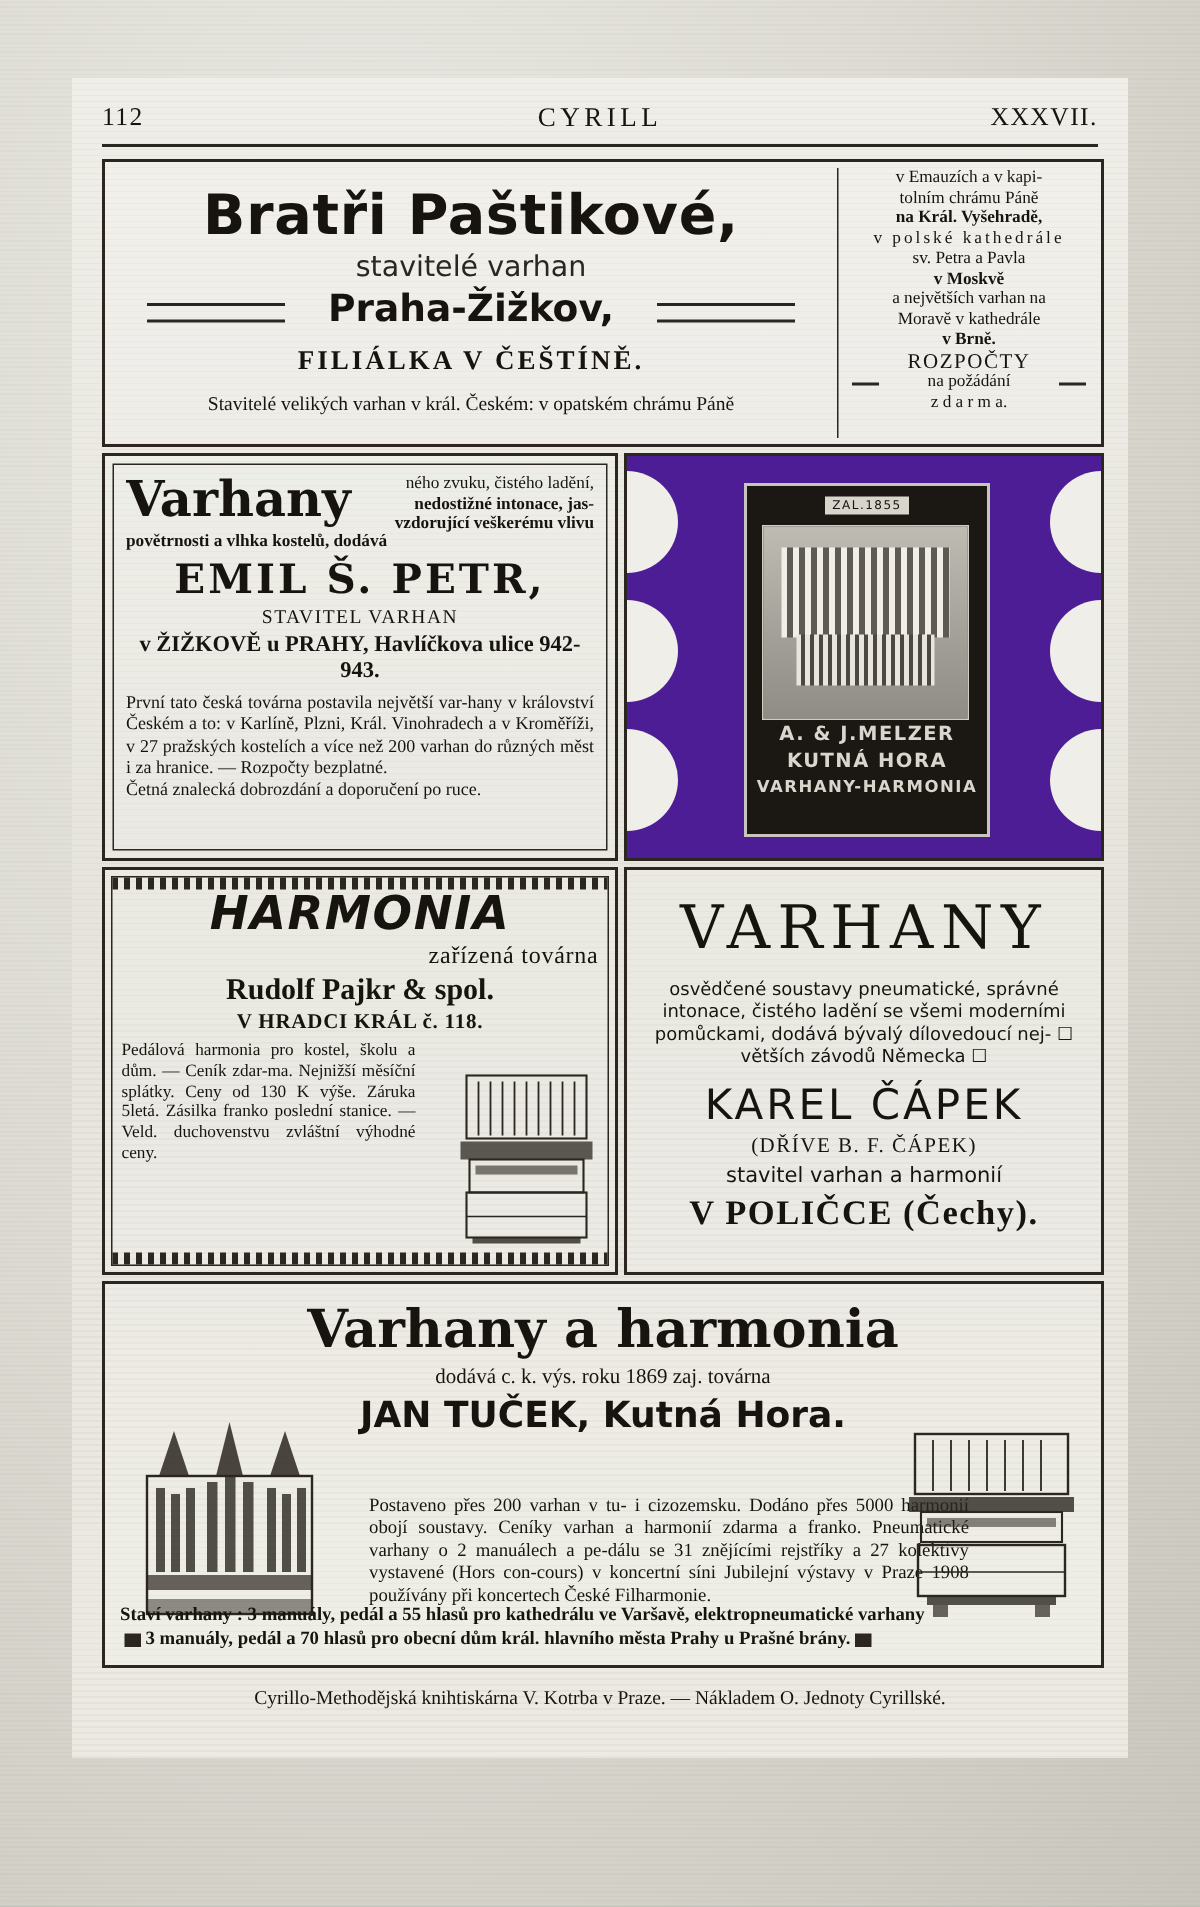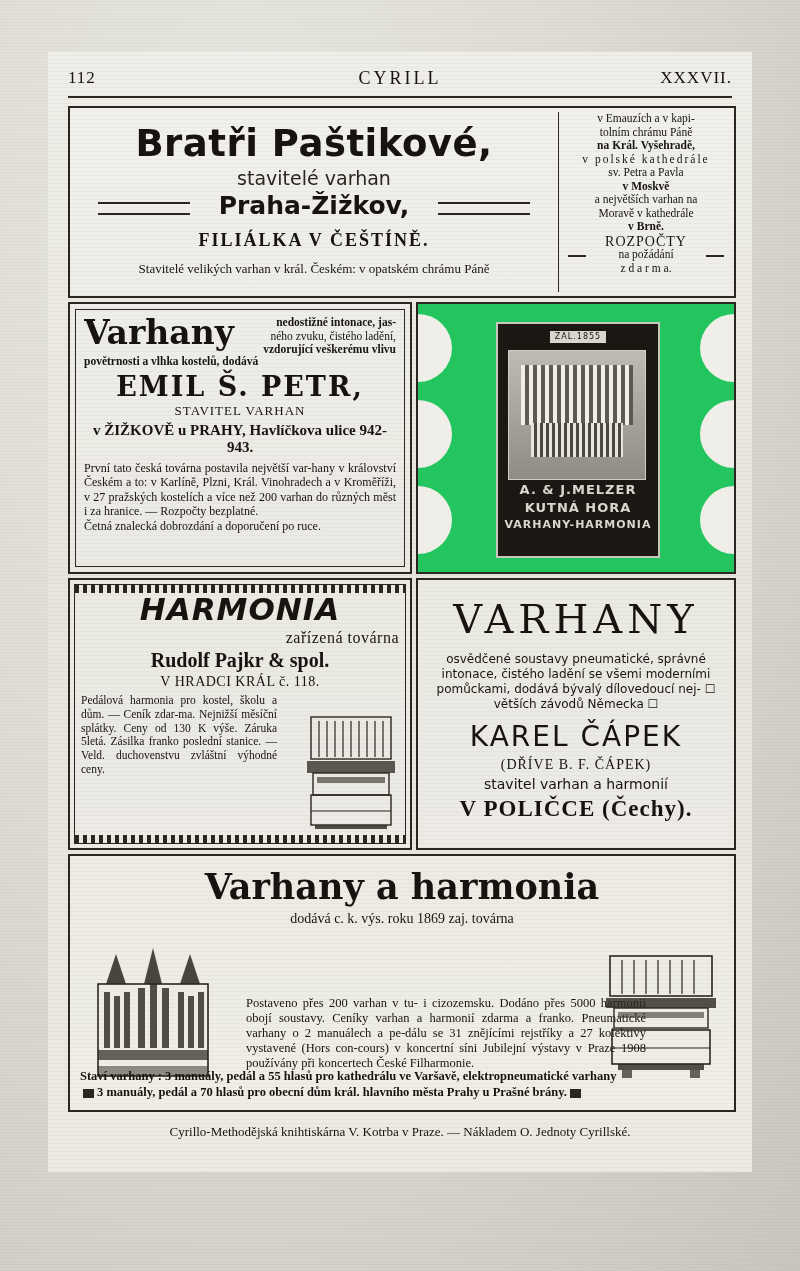--- a/index.html
+++ b/index.html
@@ -57,21 +57,21 @@
   #ad2 .inner{position:absolute;left:5px;top:5px;right:5px;bottom:5px;border:1px solid #2b2720;padding:6px 8px;}
   .varhany-big{font-family:"DejaVu Serif", serif;font-weight:bold;font-size:33px;float:left;line-height:34px;margin-right:6px;}
   .t2{font-size:11.5px;line-height:13.5px;text-align:right;}
   .emil{font-family:"DejaVu Serif", serif;font-weight:bold;font-size:27px;text-align:center;letter-spacing:2px;margin-top:3px;}
   .stavitelvarhan{text-align:center;font-size:13px;letter-spacing:1px;margin-top:1px;}
   .addr{text-align:center;font-weight:bold;font-size:15px;margin-top:3px;}
   .body2{font-size:12px;line-height:14.5px;margin-top:5px;text-align:justify;}
 
   
   #ad3{left:368px;top:250px;width:316px;height:268px;border:2px solid #2b2720;background:#111;}
-  .melzer-bg{position:absolute;left:0;top:0;right:0;bottom:0;background:#22c55e;overflow:hidden;}
+  .melzer-bg{position:absolute;left:0;top:0;right:0;bottom:0;background:#4c1d95;overflow:hidden;}
   .halfcircle{position:absolute;background:#efeee8;border-radius:50%;}
   .plate{position:absolute;left:78px;top:18px;width:160px;height:232px;background:#1b1813;border:2px solid #c8c6bc;}
   .plate .zal{position:absolute;left:50%;transform:translateX(-50%);top:7px;width:56px;height:12px;background:#d8d6cc;color:#15130f;font-family:"DejaVu Sans", sans-serif;font-size:8px;text-align:center;line-height:12px;letter-spacing:1px;}
   .plate .pic{position:absolute;left:10px;top:26px;width:136px;height:128px;background:
      linear-gradient(180deg,#bdbbb2,#8e8c84);
      border:1px solid #cfcdc4;}
   .plate .pipes{position:absolute;left:12px;top:14px;width:112px;height:60px;
      background:repeating-linear-gradient(90deg,#f0eee6 0 4px,#5c5a52 4px 8px);}
   .plate .pipes2{position:absolute;left:22px;top:72px;width:92px;height:34px;
      background:repeating-linear-gradient(90deg,#e7e5dd 0 3px,#4a4840 3px 6px);}
@@ -81,21 +81,21 @@
   .plate .t3{top:194px;font-size:11px;}
 
   
   #ad4{left:20px;top:526px;width:340px;height:268px;border:2px solid #2b2720;}
   #ad4 .inner{position:absolute;left:4px;top:4px;right:4px;bottom:4px;border:1px solid #2b2720;padding:4px 6px;}
   .dotted{position:absolute;left:0;right:0;height:8px;background:repeating-linear-gradient(90deg,#2b2720 0 4px, transparent 4px 8px);}
   .vyhradne{text-align:center;font-family:"DejaVu Sans", sans-serif;font-weight:bold;font-size:14.5px;margin-top:10px;}
   .harmonia{text-align:center;font-family:"DejaVu Sans", sans-serif;font-style:italic;font-weight:bold;font-size:31px;letter-spacing:1px;margin-top:2px;}
   .zarizena{text-align:right;font-size:16px;margin-top:2px;letter-spacing:0.5px;}
   .rudolf{text-align:center;font-weight:bold;font-size:20px;margin-top:2px;}
-  .hradci{text-align:center;font-size:14px;margin-top:2px;letter-spacing:0.5px;}
+  .hradci{text-align:center;font-size:14px;margin-top:2px;letter-spacing:0.5px;font-weight:bold;}
   .body4{font-size:11.5px;line-height:13.8px;margin-top:4px;width:196px;text-align:justify;}
   .organpic{position:absolute;right:8px;bottom:12px;width:92px;height:120px;}
 
   
   #ad5{left:368px;top:526px;width:316px;height:268px;border:2px solid #2b2720;}
   .varhany-ser{text-align:center;font-family:"DejaVu Serif", serif;font-size:40px;letter-spacing:5px;margin-top:16px;}
   .body5{font-family:"DejaVu Sans", sans-serif;font-size:12px;line-height:15px;text-align:center;margin-top:10px;padding:0 10px;}
   .capek{text-align:center;font-family:"DejaVu Sans", sans-serif;font-size:28px;letter-spacing:2px;margin-top:8px;}
   .drive{text-align:center;font-size:14px;margin-top:4px;letter-spacing:1px;}
   .stavvarh{text-align:center;font-family:"DejaVu Sans", sans-serif;font-size:14px;margin-top:3px;}
@@ -161,22 +161,22 @@
       </div>
       <div>z d a r m a.</div>
     </div>
   </div>
 
   <div class="box" id="ad2">
     <div class="inner">
       <div style="overflow:hidden;">
         <div class="varhany-big">Varhany</div>
         <div class="t2">
+          <div>ného zvuku, čistého ladění,</div>
           <div><span class="b">nedostižné intonace, jas-</span></div>
-          <div>ného zvuku, čistého ladění,</div>
           <div class="b">vzdorující veškerému vlivu</div>
         </div>
       </div>
       <div style="font-size:11.5px;line-height:13px;margin-top:-2px;"><span class="b">povětrnosti a vlhka kostelů, dodává</span></div>
       <div class="emil">EMIL Š. PETR,</div>
       <div class="stavitelvarhan">STAVITEL VARHAN</div>
       <div class="addr">v ŽIŽKOVĚ u PRAHY, Havlíčkova ulice 942-943.</div>
       <div class="body2">První tato česká továrna postavila největší var-hany v království Českém a to: v Karlíně, Plzni, Král. Vinohradech a v Kroměříži, v 27 pražských kostelích a více než 200 varhan do různých měst i za hranice. — Rozpočty bezplatné.</div>
       <div style="font-size:12px;line-height:14px;">Četná znalecká dobrozdání a doporučení po ruce.</div>
     </div>
@@ -240,20 +240,21 @@
     <div class="body5">osvědčené soustavy pneumatické, správné intonace, čistého ladění se všemi moderními pomůckami, dodává bývalý dílovedoucí nej- ☐ větších závodů Německa ☐</div>
     <div class="capek">KAREL ČÁPEK</div>
     <div class="drive">(DŘÍVE B. F. ČÁPEK)</div>
     <div class="stavvarh">stavitel varhan a harmonií</div>
     <div class="policce">V POLIČCE (Čechy).</div>
   </div>
 
   <div class="box" id="ad6">
     <div class="tucek-title">Varhany a harmonia</div>
     <div class="tucek-sub">dodává c. k. výs. roku 1869 zaj. továrna</div>
+    <div class="tucek-name">JAN TUČEK, Kutná Hora.</div>
     <div class="tucek-body">Postaveno přes 200 varhan v tu- i cizozemsku. Dodáno přes 5000 harmonií obojí soustavy. Ceníky varhan a harmonií zdarma a franko. Pneumatické varhany o 2 manuálech a pe-dálu se 31 znějícími rejstříky a 27 kolektivy vystavené (Hors con-cours) v koncertní síni Jubilejní výstavy v Praze 1908 používány při koncertech České Filharmonie.</div>
 
     <svg class="cath" viewBox="0 0 118 132">
       <rect x="4" y="36" width="110" height="92" fill="none" stroke="#2b2720" stroke-width="1.6"></rect>
       <polygon points="12,36 22,6 32,36" fill="#2b2720" opacity="0.85"></polygon>
       <polygon points="50,36 59,0 68,36" fill="#2b2720" opacity="0.85"></polygon>
       <polygon points="86,36 96,6 106,36" fill="#2b2720" opacity="0.85"></polygon>
       <g fill="#2b2720" opacity="0.8">
         <rect x="10" y="44" width="6" height="56"></rect>
             <rect x="20" y="48" width="6" height="52"></rect>

